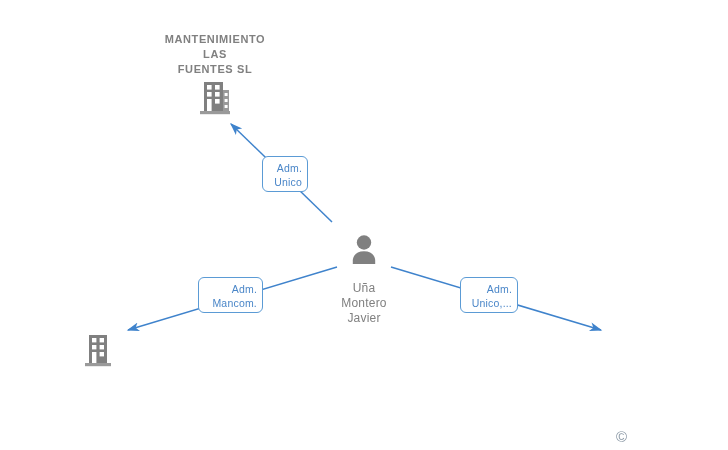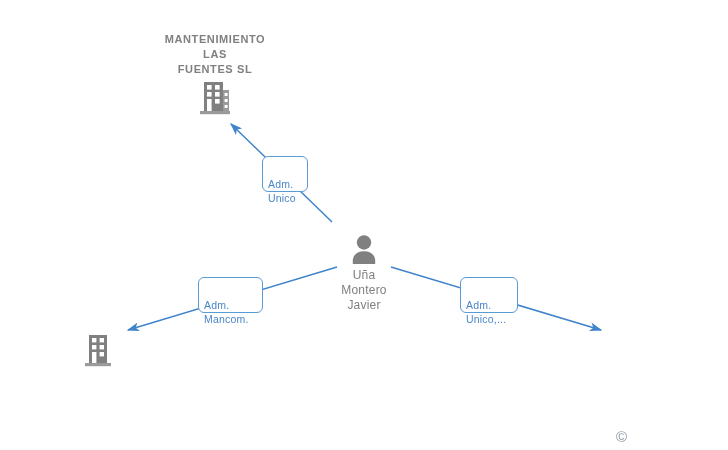--- a/index.html
+++ b/index.html
@@ -59,22 +59,22 @@
   
   .rel-chip {
     position: absolute;
     box-sizing: border-box;
     background: #ffffff;
     border: 1.6px solid #5b9bd5;
     border-radius: 6px;
     color: #4a86c8;
     font-size: 10.5px;
     line-height: 14px;
-    text-align: left;
-    padding: 20px 5px 4px 5px;
+    text-align: right;
+    padding: 4px 5px 4px 5px;
     white-space: pre-line;
     letter-spacing: 0.2px;
   }
 
   
   #watermark {
     position: absolute;
     right: 8px;
     bottom: 6px;
     display: flex;
@@ -137,21 +137,21 @@
       <rect x="25.6" y="18" width="3" height="3" fill="#ffffff"></rect>
       <rect x="25.6" y="24" width="3" height="3" fill="#ffffff"></rect>
     </svg>
   </div>
 
   <div class="node person" style="left:364px; top:234px;">
     <svg class="node-icon" width="32" height="32" viewBox="0 0 32 32" xmlns="http://www.w3.org/2000/svg">
       <circle cx="16" cy="8.5" r="7.2" fill="#808080"></circle>
       <path d="M16 17.2c-7.2 0-11.2 4.4-11.2 9.4 0 1.4 0 3.4 0 3.4h22.4s0-2 0-3.4c0-5-4-9.4-11.2-9.4z" fill="#808080"></path>
     </svg>
-    <div class="node-label" style="margin-top:2px;">Uña
+    <div class="node-label" style="margin-top:15px;">Uña
 Montero
 Javier</div>
   </div>
 
   <div class="node company" style="left:98px; top:334px;">
     <svg class="node-icon" width="30" height="33" viewBox="0 0 30 33" xmlns="http://www.w3.org/2000/svg">
       <rect x="6" y="1" width="18" height="28" fill="#808080"></rect>
       <rect x="2" y="29" width="26" height="3.2" fill="#9a9a9a"></rect>
       <rect x="9" y="4" width="4.4" height="4.4" fill="#ffffff"></rect>
       <rect x="16.6" y="4" width="4.4" height="4.4" fill="#ffffff"></rect>

